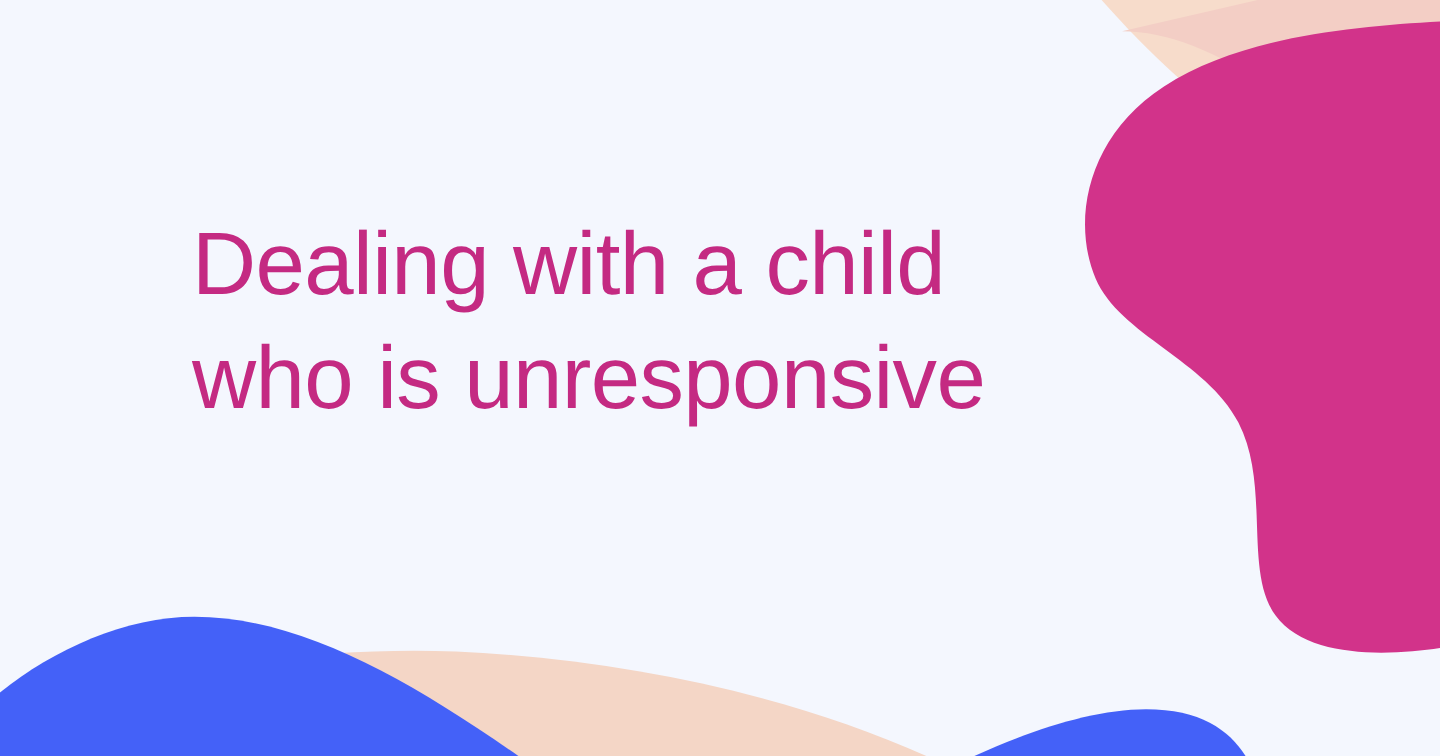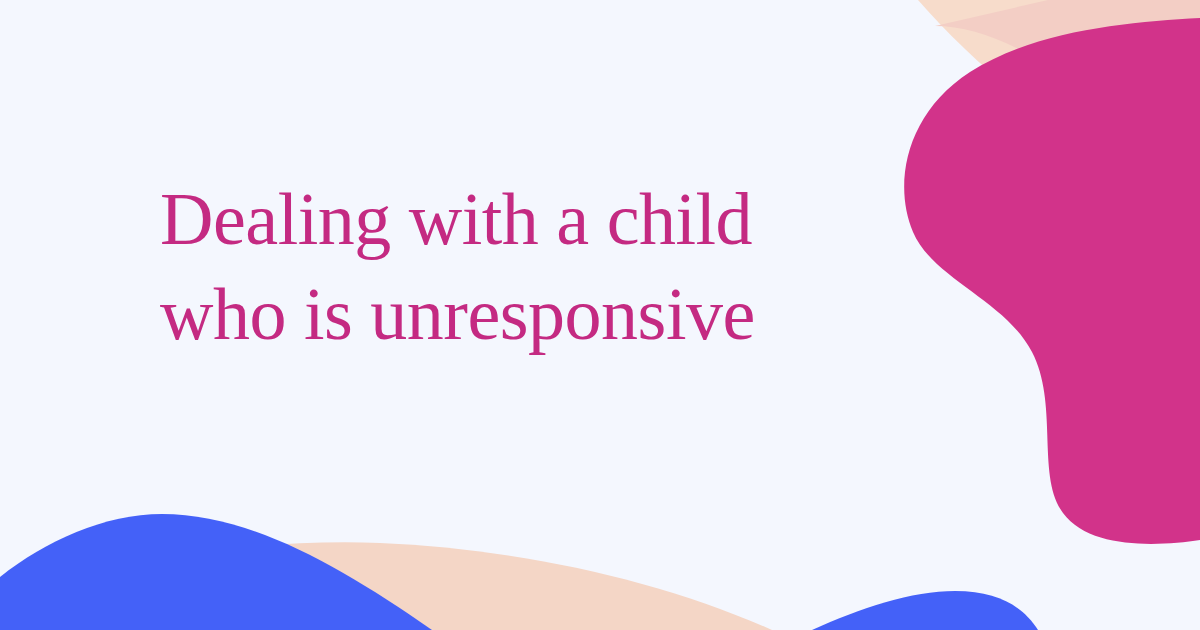--- a/index.html
+++ b/index.html
@@ -29,21 +29,21 @@
   }
   #headline-wrap {
     position: absolute;
     left: 160px;
     top: 172px;
     width: 760px;
     z-index: 5;
   }
   #headline {
     margin: 0;
-    font-family: Liberation Serif, serif;
+    font-family: Liberation Sans, sans-serif;
     font-size: 74px;
     line-height: 95px;
     font-weight: 400;
     letter-spacing: -0.5px;
     color: #c42a82;
     white-space: pre-line;
   }
 </style>
 </head>
 <body>

